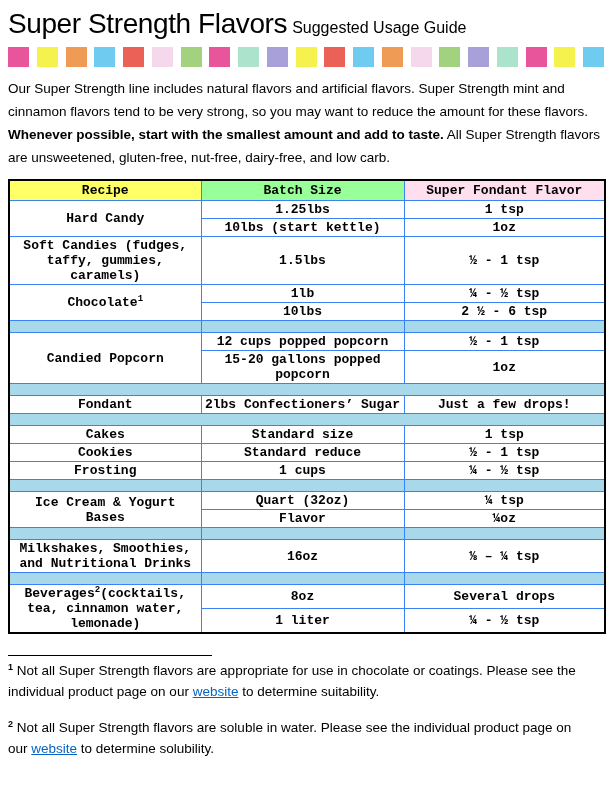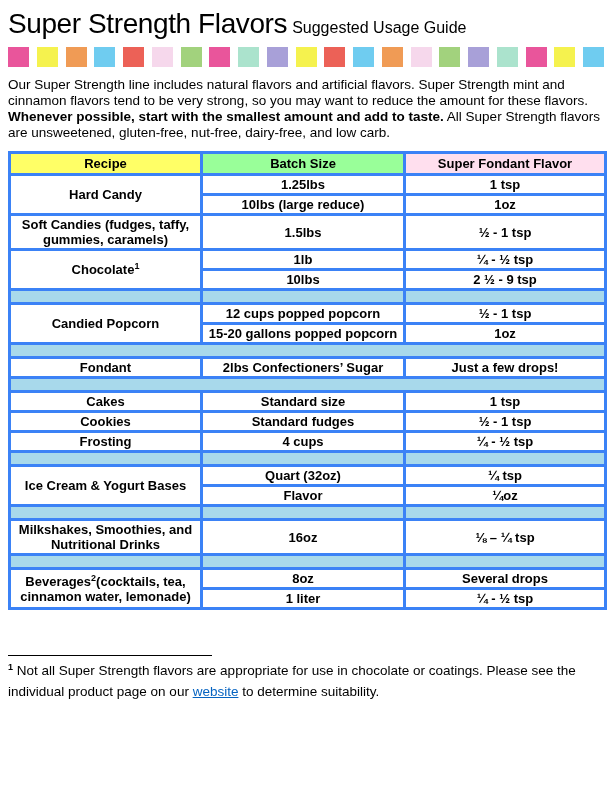--- a/index.html
+++ b/index.html
@@ -23,41 +23,42 @@
   .strip {
     margin-top: 7px;
     width: 596px; height: 20px;
     display: flex; justify-content: space-between; align-items: center;
   }
   .strip-square { width: 21px; height: 20px; flex: 0 0 auto; }
   
   .intro {
     margin: 10px 0 0 0;
     font-size: 13.5px;
-    line-height: 16px;
+    line-height: 23px;
     width: 596px;
   }
   .intro b { font-weight: bold; }
   
   table.usage {
     margin-top: 10px;
     width: 596px;
     border-collapse: collapse;
     border: 2px solid #000;
     table-layout: fixed;
     font-size: 13px;
     font-weight: bold;
     text-align: center;
   }
   table.usage th, table.usage td {
-    border: 3px solid #3b82f6;
+    border: 1px solid #3b82f6;
     padding: 1px 2px;
     line-height: 15px;
     vertical-align: middle;
     overflow: hidden;
+    font-family: Liberation Mono, monospace;
   }
   table.usage th { height: 17px; font-weight: bold; }
   table.usage td { height: 14px; }
   tr.sep td { height: 11px; padding: 0; }
   sup { font-size: 9px; line-height: 0; vertical-align: super; }
   
   .footnotes { position: absolute; left: 8px; top: 655px; width: 588px; }
   .fn-rule { width: 204px; border-top: 1.5px solid #000; margin-bottom: 5px; }
   .footnote { margin: 0 16px 16px 0; font-size: 13.5px; line-height: 20.5px; }
   .footnote sup { font-weight: bold; }
@@ -112,38 +113,38 @@
       </tr>
     </thead>
     <tbody>
 
       <tr>
         <td rowspan="2"><span>Hard Candy</span></td>
         <td>1.25lbs</td>
         <td>1 tsp</td>
       </tr>
       <tr>
-        <td>10lbs (large reduce)</td>
+        <td>10lbs (start kettle)</td>
         <td>1oz</td>
       </tr>
 
       <tr>
         <td><span>Soft Candies (fudges, taffy, gummies, caramels)</span></td>
         <td>1.5lbs</td>
         <td>½ - 1 tsp</td>
       </tr>
 
       <tr>
         <td rowspan="2"><span>Chocolate</span><sup>1</sup></td>
         <td>1lb</td>
         <td>¼ - ½ tsp</td>
       </tr>
       <tr>
         <td>10lbs</td>
-        <td>2 ½ - 9 tsp</td>
+        <td>2 ½ - 6 tsp</td>
       </tr>
 
       <tr class="sep">
         <td style="background: rgb(168, 217, 235);"></td>
         <td style="background: rgb(168, 217, 235);"></td>
         <td style="background: rgb(168, 217, 235);"></td>
       </tr>
 
       <tr>
         <td rowspan="2"><span>Candied Popcorn</span></td>
@@ -169,26 +170,26 @@
         <td colspan="3" style="background: rgb(168, 217, 235);"></td>
       </tr>
 
       <tr>
         <td><span>Cakes</span></td>
         <td>Standard size</td>
         <td>1 tsp</td>
       </tr>
       <tr>
         <td><span>Cookies</span></td>
-        <td>Standard fudges</td>
+        <td>Standard reduce</td>
         <td>½ - 1 tsp</td>
       </tr>
       <tr>
         <td><span>Frosting</span></td>
-        <td>4 cups</td>
+        <td>1 cups</td>
         <td>¼ - ½ tsp</td>
       </tr>
 
       <tr class="sep">
         <td style="background: rgb(168, 217, 235);"></td>
         <td style="background: rgb(168, 217, 235);"></td>
         <td style="background: rgb(168, 217, 235);"></td>
       </tr>
 
       <tr>
@@ -227,15 +228,16 @@
       <tr>
         <td>1 liter</td>
         <td>¼ - ½ tsp</td>
       </tr>
     </tbody>
   </table>
 
   <div class="footnotes">
     <div class="fn-rule"></div>
     <p class="footnote"><sup>1</sup><span> Not all Super Strength flavors are appropriate for use in chocolate or coatings. Please see the individual product page on our </span><a class="link" style="color: rgb(5, 99, 193);">website</a><span> to determine suitability.</span></p>
+    <p class="footnote"><sup>2</sup><span> Not all Super Strength flavors are soluble in water. Please see the individual product page on our </span><a class="link" style="color: rgb(5, 99, 193);">website</a><span> to determine solubility.</span></p>
   </div>
 
 </div>
 
 </body></html>

